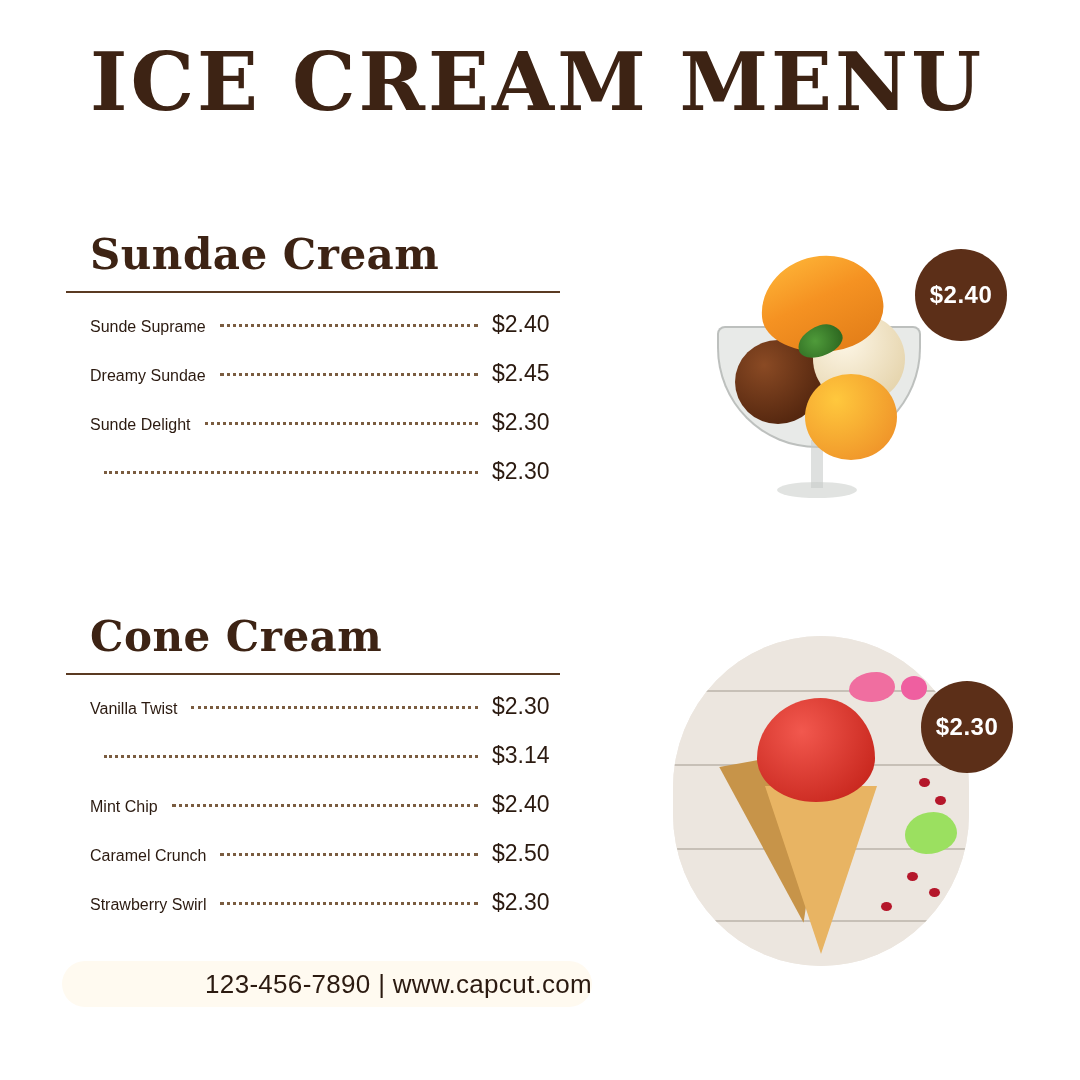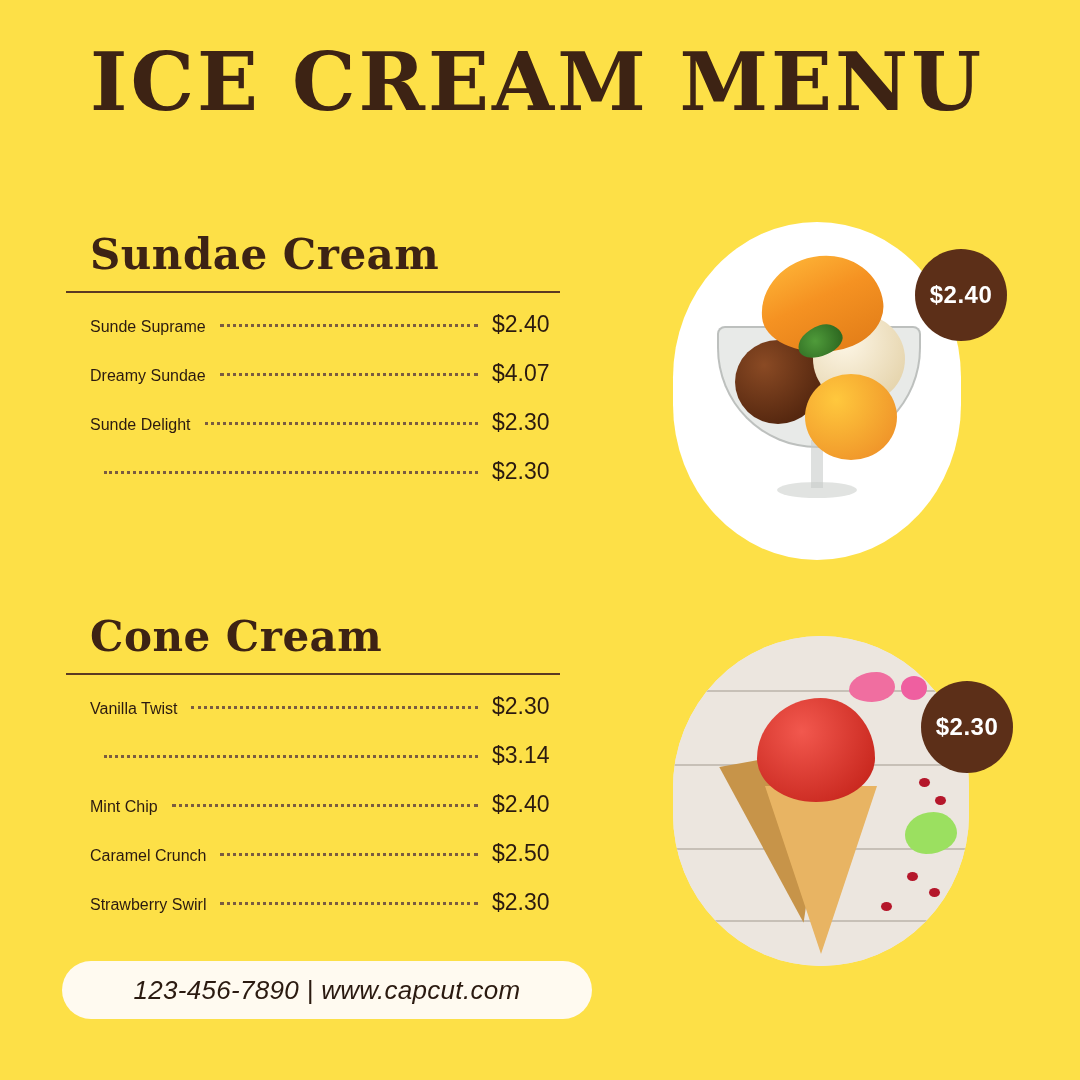--- a/index.html
+++ b/index.html
@@ -10,21 +10,21 @@
     width: 1080px;
     height: 1080px;
     background: #f5e6cd;
     font-family: "Liberation Sans", sans-serif;
     overflow: hidden;
     position: relative;
   }
   .page {
     position: absolute;
     inset: 0;
-    background: #fde047;
+    background: #ffffff;
   }
 
   
   .title {
     position: absolute;
     left: 90px;
     top: 42px;
     font-family: "DejaVu Serif", serif;
     font-weight: 700;
     font-size: 80px;
@@ -202,27 +202,26 @@
   }
   .badge-sundae { left: 915px; top: 249px; }
   .badge-cone   { left: 921px; top: 681px; }
 
   
   .footer {
     position: absolute;
     left: 62px;
     top: 961px;
     width: 530px;
-    height: 58px;
+    height: 46px;
     background: #fffaf0;
     border-radius: 29px;
     display: flex;
     align-items: center;
-    justify-content: center;
-    font-style: italic;
+    justify-content: flex-end;
   }
   .footer-text {
     font-size: 26px;
     color: #2b1a10;
     letter-spacing: 0.3px;
     white-space: nowrap;
   }
 </style>
 </head>
 <body>
@@ -236,21 +235,21 @@
     <div class="section-rule"></div>
 
     <div class="menu-row">
       <span class="item-name">Sunde Suprame</span>
       <span class="dots"></span>
       <span class="item-price">$2.40</span>
     </div>
     <div class="menu-row">
       <span class="item-name">Dreamy Sundae</span>
       <span class="dots"></span>
-      <span class="item-price">$4.07</span>
+      <span class="item-price">$2.45</span>
     </div>
     <div class="menu-row">
       <span class="item-name">Sunde Delight</span>
       <span class="dots"></span>
       <span class="item-price">$2.30</span>
     </div>
     <div class="menu-row">
       <span class="dots"></span>
       <span class="item-price">$2.30</span>
     </div>

